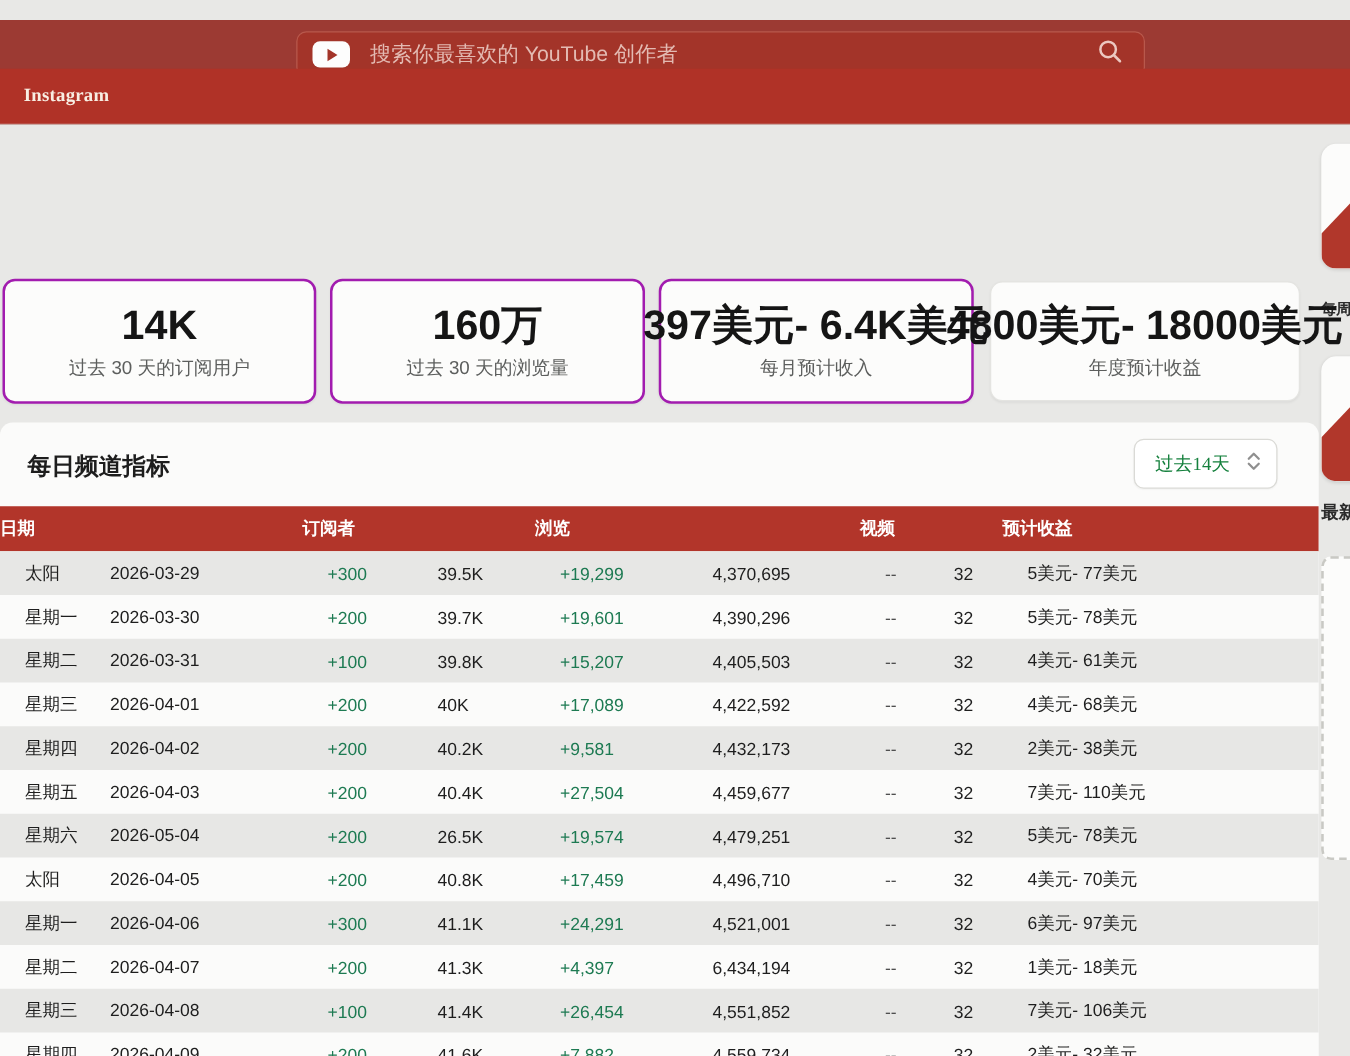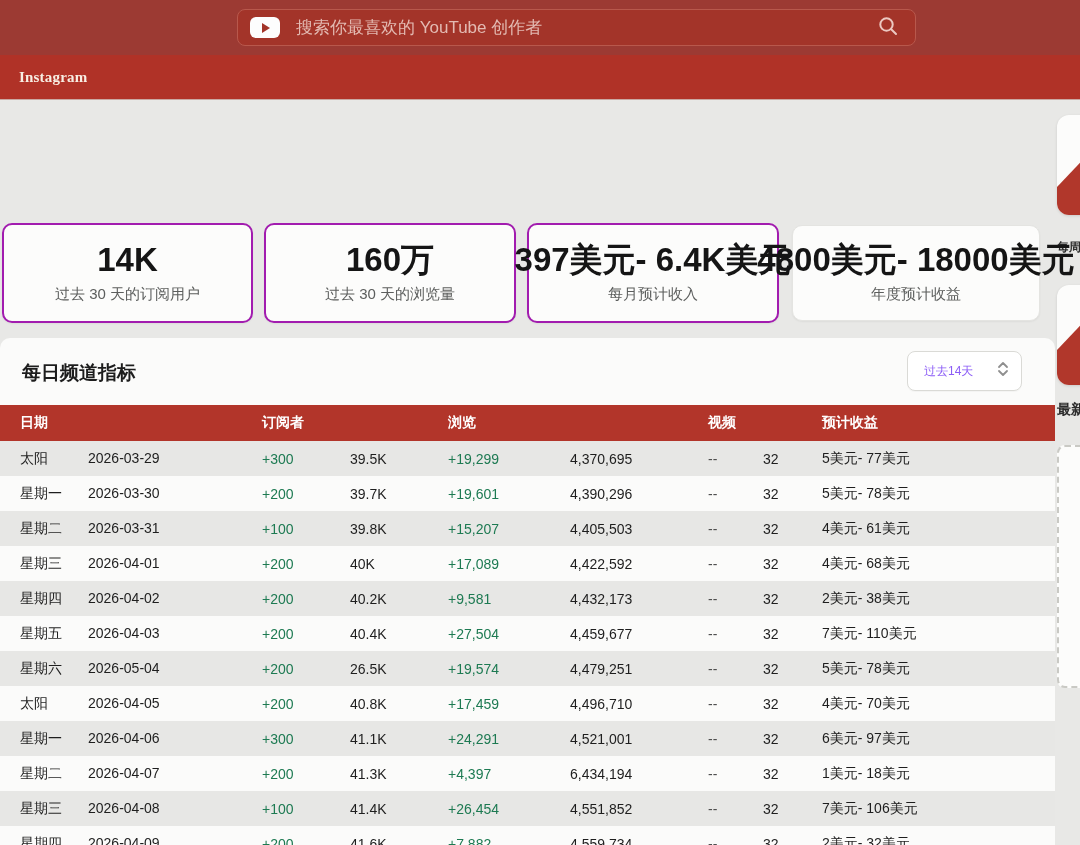--- a/index.html
+++ b/index.html
@@ -8,21 +8,21 @@
   }
   *{margin:0;padding:0;box-sizing:border-box;}
   html,body{width:1080px;height:845px;overflow:hidden;}
   body{
     font-family:"Liberation Sans","DejaVu Sans",sans-serif;
     background:var(--page-bg);
     position:relative;
     color:#1c1c1c;
   }
   
-  .topbar{position:absolute;top:0;left:0;width:1080px;height:55px;background:var(--topbar);z-index:10;}
+  .topbar{position:absolute;top:16px;left:0;width:1080px;height:55px;background:var(--topbar);z-index:10;}
   .search-box{
     position:absolute;left:237px;top:9px;width:679px;height:37px;
     background:#a33429;border:1px solid #b8584c;border-radius:8px;
     display:flex;align-items:center;padding:0 12px;
   }
   .yt-badge{width:30px;height:21px;background:#fdfdfd;border-radius:6px;
     display:flex;align-items:center;justify-content:center;flex:0 0 auto;}
   .yt-play{width:0;height:0;border-left:8px solid #a33429;border-top:5px solid transparent;border-bottom:5px solid transparent;margin-left:2px;}
   .search-input{
     flex:1;margin-left:16px;background:transparent;border:none;outline:none;
@@ -64,25 +64,25 @@
   .panel{position:absolute;top:338px;left:0;width:1055px;height:507px;background:#fbfbfa;
     border-radius:10px 10px 0 0;z-index:4;overflow:hidden;}
   .panel-head{position:relative;height:67px;}
   .panel-title{position:absolute;left:22px;top:22px;font-size:19px;font-weight:700;color:#1d1d1d;}
   .range-select{
     position:absolute;right:33px;top:13px;width:115px;height:40px;
     background:#fff;border:1px solid #dadad6;border-radius:8px;
     display:flex;align-items:center;justify-content:space-between;
     padding:0 12px 0 16px;cursor:pointer;box-shadow:0 1px 1px rgba(0,0,0,.03);
   }
-  .range-label{font-size:12px;color:#8b5cf6;}
+  .range-label{font-size:15px;color:#15803d;font-family:Liberation Serif, serif;}
   
   .tgrid{display:grid;grid-template-columns:242px 88px 98px 122px 138px 55px 59px 1fr;align-items:center;}
   .thead{background:var(--table-header);height:36px;color:#fff;font-size:14px;font-weight:700;}
-  .thead > div{padding-left:20px;white-space:nowrap;}
+  .thead > div{white-space:nowrap;}
   .h-date{grid-column:1;}
   .h-subs{grid-column:2 / span 2;}
   .h-views{grid-column:4 / span 2;}
   .h-videos{grid-column:6 / span 2;}
   .h-earn{grid-column:8;}
   .trow{height:35px;font-size:14px;color:#1e1e1e;}
   .trow.alt{background:#e7e7e5;}
   .trow > div{padding-left:20px;white-space:nowrap;}
   .weekday{display:inline-block;min-width:68px;}
   .delta{color:var(--positive);}

